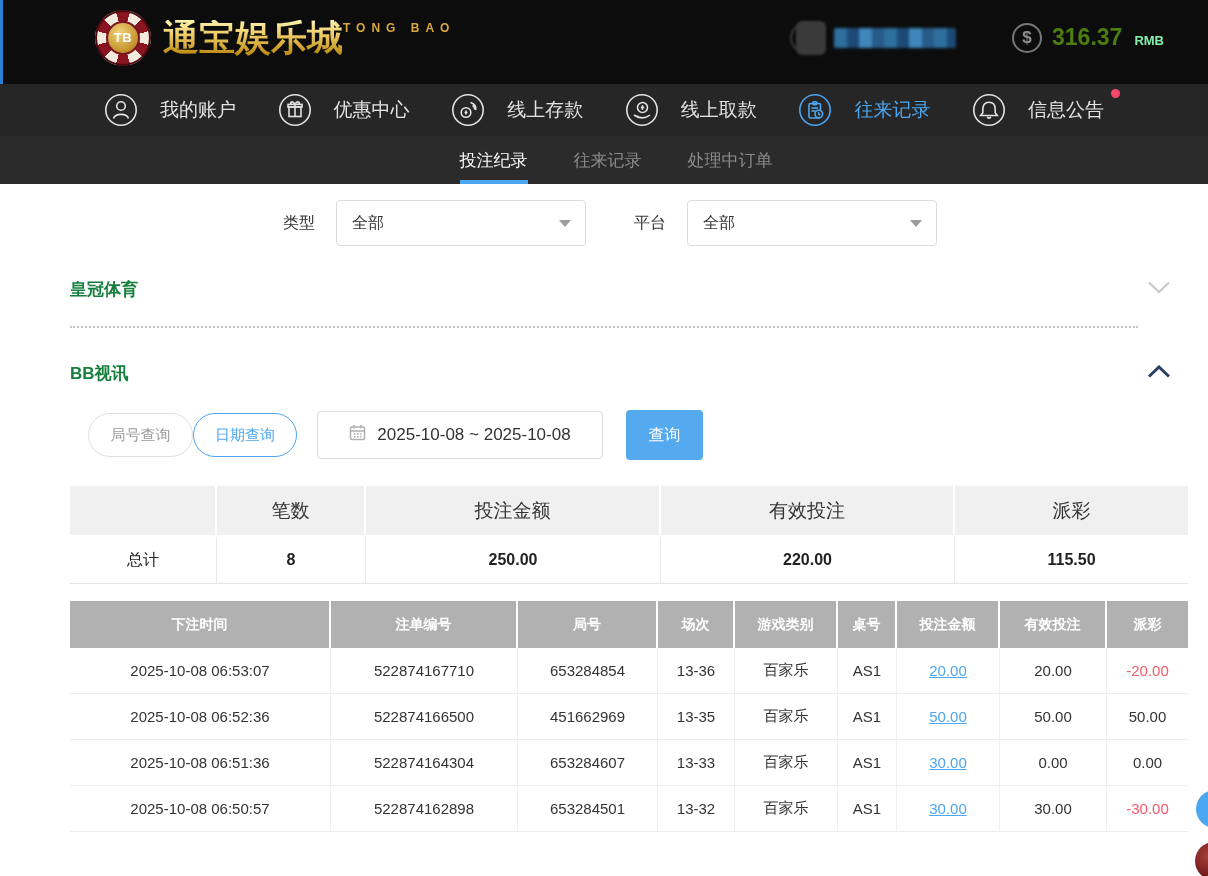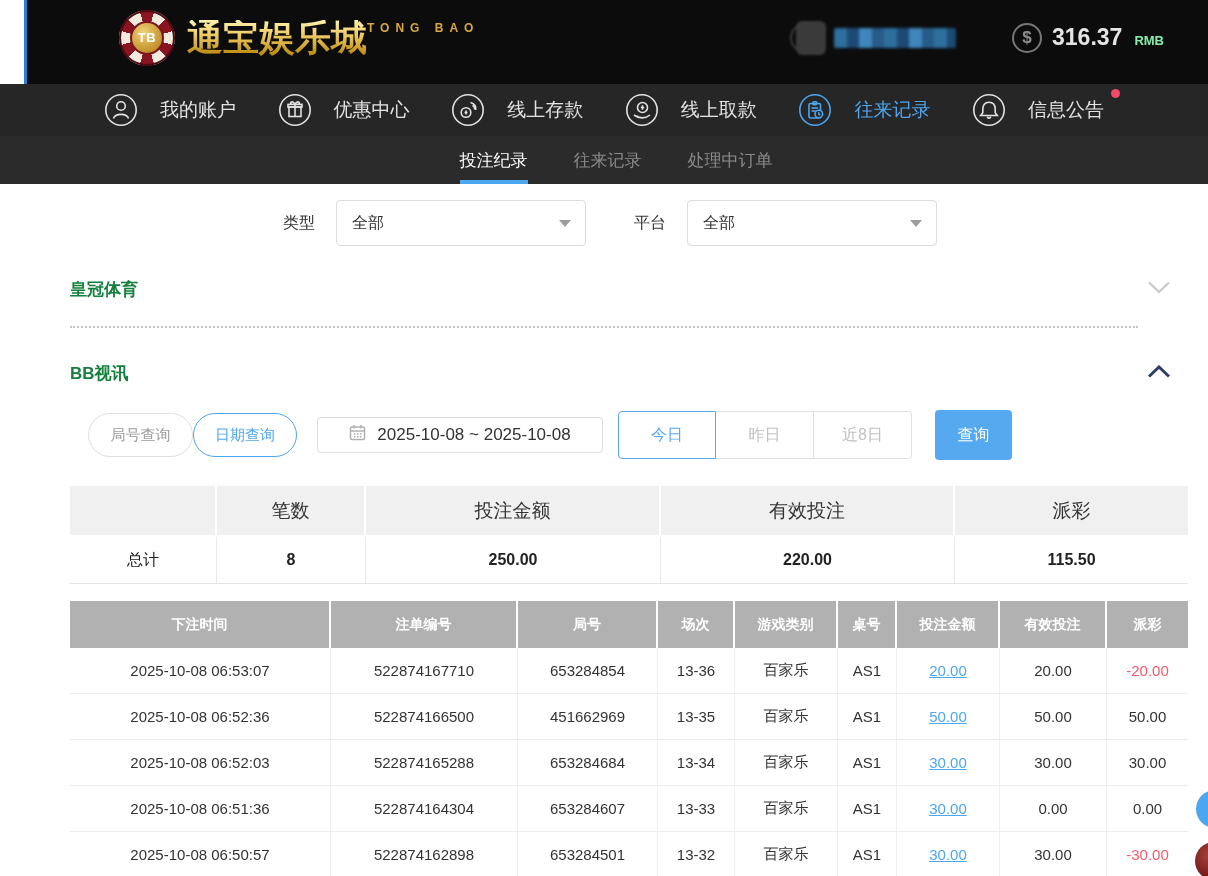--- a/index.html
+++ b/index.html
@@ -5,21 +5,21 @@
   * { margin:0; padding:0; box-sizing:border-box; }
   html,body { width:1208px; height:876px; }
   body {
     font-family:"Liberation Sans","DejaVu Sans",sans-serif;
     background:#fff; color:#333; position:relative; overflow:hidden;
   }
 
   
   .top-header {
     height:84px; background:#0c0c0c; display:flex; align-items:center;
-    justify-content:space-between; padding:0 44px 9px 95px; position:relative;margin-left:24px;
+    justify-content:space-between; padding:0 44px 9px 95px; position:relative;
   }
   .edge-strip { position:absolute; left:0; top:0; width:3px; height:84px; background:#2a7fd4; }
   .logo { display:flex; align-items:center; gap:12px; }
   .chip {
     width:56px; height:56px; border-radius:50%;
     background:repeating-conic-gradient(from -15deg,#8a1420 0deg 30deg,#f2eadc 30deg 60deg);
     display:flex; align-items:center; justify-content:center;
     box-shadow:0 0 0 2px #4a0b12 inset;
   }
   .chip-inner {
@@ -51,21 +51,21 @@
   .name-blur {
     width:122px; height:20px; border-radius:2px; filter:blur(1.5px);
     background:repeating-linear-gradient(90deg,#2e6f9e 0 13px,#1d4a75 13px 25px,#3f86ba 25px 38px,#275b88 38px 50px);
   }
   .balance-block { display:flex; align-items:center; gap:10px; }
   .dollar-circle {
     width:30px; height:30px; border:2px solid #777; border-radius:50%;
     color:#8f8f8f; font-size:17px; font-weight:bold;
     display:flex; align-items:center; justify-content:center;
   }
-  .balance-amount { color:#e5e5e5; font-size:23px; font-weight:bold; }
+  .balance-amount { color:#4d7c0f; font-size:23px; font-weight:bold; }
   .balance-currency { color:#86efac; font-size:13px; font-weight:bold; margin-left:2px; align-self:center; margin-top:6px; }
 
   
   .nav-bar {
     height:52px; background:#262626; display:flex; align-items:center;
     justify-content:space-between; padding:0 104px;
   }
   .nav-item {
     display:flex; align-items:center; gap:22px; color:#e3e3e3;
     font-size:19px; cursor:pointer; position:relative;
@@ -119,21 +119,21 @@
 
   
   .toolbar { margin:20px 0 0 70px; display:flex; align-items:center; height:50px; }
   .btn-pill {
     height:44px; border-radius:22px; display:flex; align-items:center;
     justify-content:center; font-size:15px; cursor:pointer; background:#fff;
   }
   .btn-date-query { width:104px; border:1px solid #4da6f0; color:#4da6f0; }
   .btn-round-query { width:105px; border:1px solid #e0e0e0; color:#999; margin-left:18px; }
   .date-box {
-    margin-left:20px; width:286px; height:36px; border:1px solid #ddd;
+    margin-left:20px; width:286px; height:48px; border:1px solid #ddd;
     border-radius:4px; display:flex; align-items:center; justify-content:center;
     gap:11px; font-size:17px; color:#333; cursor:pointer;text-align:right;
   }
   .seg-group { display:flex; margin-left:15px; height:48px; }
   .seg {
     width:98px; display:flex; align-items:center; justify-content:center;
     font-size:16px; cursor:pointer; background:#fff;
   }
   .seg.active { border:1px solid #58a8ee; color:#58a8ee; border-radius:4px 0 0 4px; }
   .seg.mid { border-top:1px solid #e0e0e0; border-bottom:1px solid #e0e0e0; border-right:1px solid #e0e0e0; color:#c0c0c0; }
@@ -328,25 +328,20 @@
       <svg width="17" height="17" viewBox="0 0 17 17" fill="none" stroke="#b0b0b0" stroke-width="1.5">
         <rect x="1.5" y="3" width="14" height="12.5" rx="1.5"></rect>
         <line x1="5" y1="1" x2="5" y2="4.5"></line>
           <line x1="12" y1="1" x2="12" y2="4.5"></line>
         <line x1="1.5" y1="7" x2="15.5" y2="7"></line>
         <line x1="5" y1="10" x2="12.5" y2="10" stroke-dasharray="1.6 1.4"></line>
         <line x1="5" y1="12.8" x2="12.5" y2="12.8" stroke-dasharray="1.6 1.4"></line>
       </svg>
     </span>
     <span>2025-10-08 ~ 2025-10-08</span>
-  </div>
-  <div class="seg-group">
-    <div class="seg active">今日</div>
-    <div class="seg mid">昨日</div>
-    <div class="seg last">近8日</div>
   </div>
   <div class="btn-search">查询</div>
 </div>
 
 <table class="summary-table">
   <colgroup>
       <col style="width:147px">
       <col style="width:149px">
       <col style="width:295px">
       <col style="width:294px">
@@ -414,31 +409,20 @@
       <td>522874166500</td>
       <td>451662969</td>
       <td>13-35</td>
       <td>百家乐</td>
       <td>AS1</td>
       <td class="link"><a>50.00</a></td>
       <td>50.00</td>
       <td>50.00</td>
     </tr>
     <tr>
-      <td>2025-10-08 06:52:03</td>
-      <td>522874165288</td>
-      <td>653284684</td>
-      <td>13-34</td>
-      <td>百家乐</td>
-      <td>AS1</td>
-      <td class="link"><a>30.00</a></td>
-      <td>30.00</td>
-      <td>30.00</td>
-    </tr>
-    <tr>
       <td>2025-10-08 06:51:36</td>
       <td>522874164304</td>
       <td>653284607</td>
       <td>13-33</td>
       <td>百家乐</td>
       <td>AS1</td>
       <td class="link"><a>30.00</a></td>
       <td>0.00</td>
       <td>0.00</td>
     </tr>

